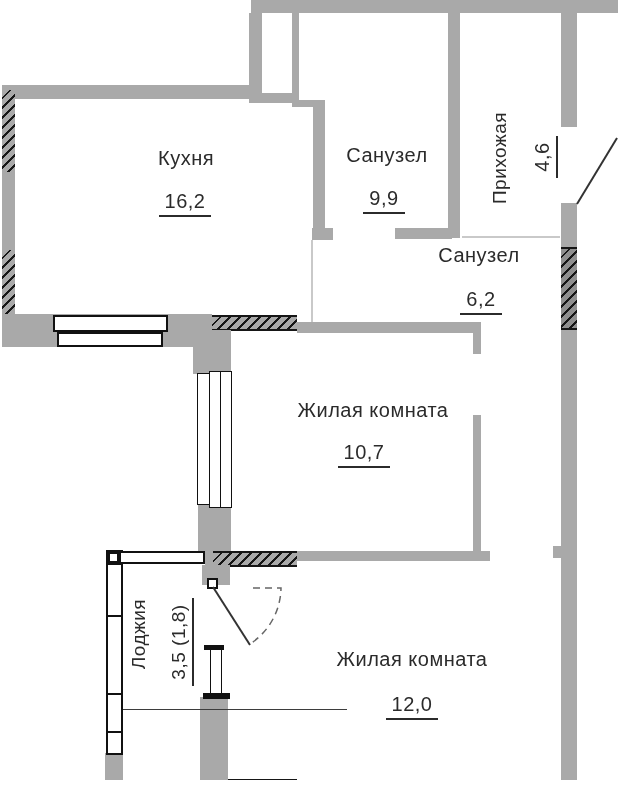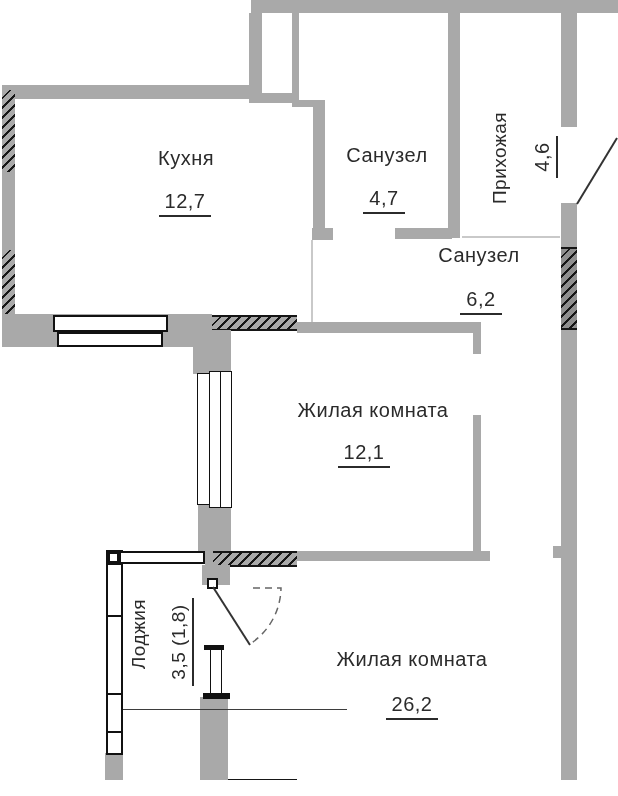--- a/index.html
+++ b/index.html
@@ -77,33 +77,33 @@
   <div class="bar" style="left:203px;top:693px;width:27px;height:6px"></div>
   <div class="win" style="left:207px;top:578px;width:11px;height:11px"></div>
 
   <svg class="overlay" width="618" height="796" viewBox="0 0 618 796">
     <line x1="577" y1="204" x2="617" y2="138" stroke="#333" stroke-width="2"></line>
     <line x1="213" y1="587" x2="250" y2="645" stroke="#333" stroke-width="2"></line>
     <path d="M 253 588 L 281 588 A 68 68 0 0 1 250 644" fill="none" stroke="#666" stroke-width="1.5" stroke-dasharray="7 5"></path>
   </svg>
 
   <div class="lbl" style="left:116px;top:147px;width:140px">Кухня</div>
-  <div class="lbl num" style="left:145px;top:190px;width:80px"><span>12,7</span></div>
+  <div class="lbl num" style="left:145px;top:190px;width:80px"><span>16,2</span></div>
 
   <div class="lbl" style="left:317px;top:144px;width:140px">Санузел</div>
-  <div class="lbl num" style="left:344px;top:187px;width:80px"><span>4,7</span></div>
+  <div class="lbl num" style="left:344px;top:187px;width:80px"><span>9,9</span></div>
 
   <div class="lbl rot" style="left:447px;top:145px;width:110px;height:26px;font-size:19px">Прихожая</div>
   <div class="lbl num rot" style="left:514px;top:144px;width:60px;height:26px"><span>4,6</span></div>
 
   <div class="lbl" style="left:409px;top:244px;width:140px">Санузел</div>
   <div class="lbl num" style="left:441px;top:288px;width:80px"><span>6,2</span></div>
 
   <div class="lbl" style="left:283px;top:399px;width:180px">Жилая комната</div>
-  <div class="lbl num" style="left:324px;top:441px;width:80px"><span>12,1</span></div>
+  <div class="lbl num" style="left:324px;top:441px;width:80px"><span>10,7</span></div>
 
   <div class="lbl" style="left:322px;top:648px;width:180px">Жилая комната</div>
-  <div class="lbl num" style="left:372px;top:693px;width:80px"><span>26,2</span></div>
+  <div class="lbl num" style="left:372px;top:693px;width:80px"><span>12,0</span></div>
 
   <div class="lbl rot" style="left:86px;top:621px;width:110px;height:26px;font-size:19px">Лоджия</div>
   <div class="lbl num rot" style="left:111px;top:629px;width:140px;height:26px;font-size:19px"><span>3,5 (1,8)</span></div>
 
 </div>
 
 </body></html>

